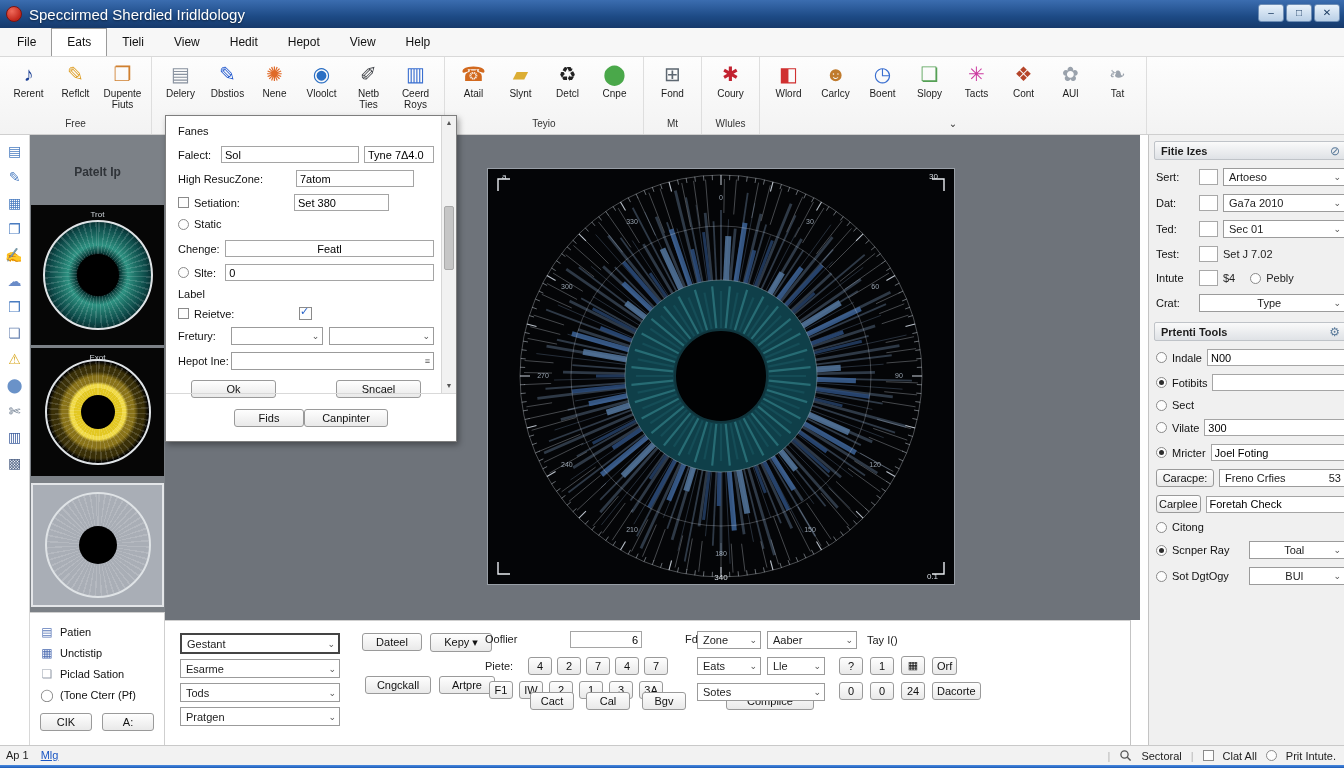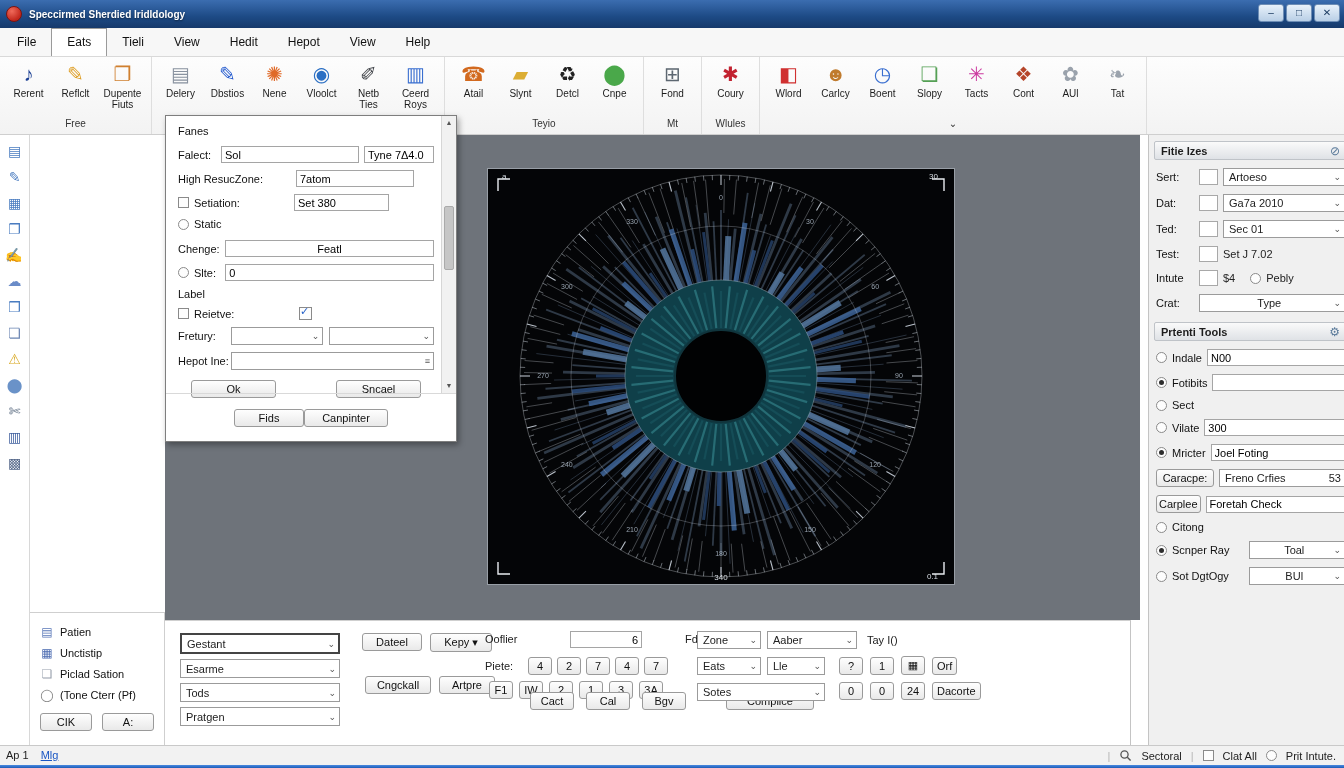--- a/index.html
+++ b/index.html
@@ -4,21 +4,21 @@
 <style>
   * { box-sizing: border-box; margin:0; padding:0; }
   html,body { width:1344px; height:768px; overflow:hidden; }
   body { font-family:"Liberation Sans", sans-serif; font-size:11px; color:#222; background:#fff; }
   .app { position:relative; width:1344px; height:768px; background:#fff; }
 
   
   .titlebar { position:absolute; left:0; top:0; width:1344px; height:28px;
     background:linear-gradient(#3b6db0,#1d4a85 60%,#16396b); display:flex; align-items:center; padding:0 6px; }
   .app-icon { width:16px; height:16px; border-radius:8px; background:radial-gradient(circle at 35% 30%,#f06a5a,#c2271c 70%); border:1px solid #7a1410; margin-right:7px; }
-  .title-text { color:#fff; font-size:10px; font-weight:bold; text-shadow:0 1px 2px rgba(0,0,0,.5); }
+  .title-text { color:#fff; font-size:15px; font-weight:normal; text-shadow:0 1px 2px rgba(0,0,0,.5); }
   .win-controls { position:absolute; right:4px; top:4px; display:flex; gap:2px; }
   .win-btn { width:26px; height:18px; border:1px solid #6d8db5; border-radius:3px;
     background:linear-gradient(#e8f1fa,#b9cfe6); color:#17375e; font-size:10px; line-height:16px; text-align:center; }
 
   
   .menubar { position:absolute; left:0; top:28px; width:1344px; height:29px; background:#f7f7f7;
     border-bottom:1px solid #d9d9d9; display:flex; align-items:stretch; padding-left:2px; }
   .menu-item { padding:7px 15px 0 15px; font-size:12px; color:#111; }
   .menu-item[data-active="true"] { background:#fff; border:1px solid #9a9a9a; border-bottom:none; padding-top:6px; }
 
@@ -298,20 +298,34 @@
       <span class="strip-icon" style="color: rgb(106, 140, 200);">☁</span>
       <span class="strip-icon" style="color: rgb(74, 124, 192);">❒</span>
       <span class="strip-icon" style="color: rgb(111, 137, 181);">❏</span>
       <span class="strip-icon" style="color: rgb(216, 168, 32);">⚠</span>
       <span class="strip-icon" style="color: rgb(106, 146, 200);">⬤</span>
       <span class="strip-icon" style="color: rgb(90, 107, 128);">✄</span>
       <span class="strip-icon" style="color: rgb(63, 95, 158);">▥</span>
       <span class="strip-icon" style="color: rgb(85, 104, 138);">▩</span>
     </div>
 
+  <div class="sidebar">
+    <div class="sidebar-title">Patelt Ip</div>
+    <div class="eyetile tile1">
+      <span class="tile-label">Trot</span>
+      <span class="eye eye-teal"></span>
+    </div>
+    <div class="eyetile tile2">
+      <span class="tile-label">Exot</span>
+      <span class="eye eye-yellow"></span>
+    </div>
+    <div class="eyetile tile3">
+      <span class="eye eye-blue"></span>
+    </div>
+  </div>
 
   <div class="sidelist">
     <div>
 
     <div class="sidelist-item">
           <span class="li-icon" style="color: rgb(90, 120, 184);">▤</span>
           <span>Patien</span>
         </div>
         <div class="sidelist-item">
           <span class="li-icon" style="color: rgb(74, 106, 176);">▦</span>

